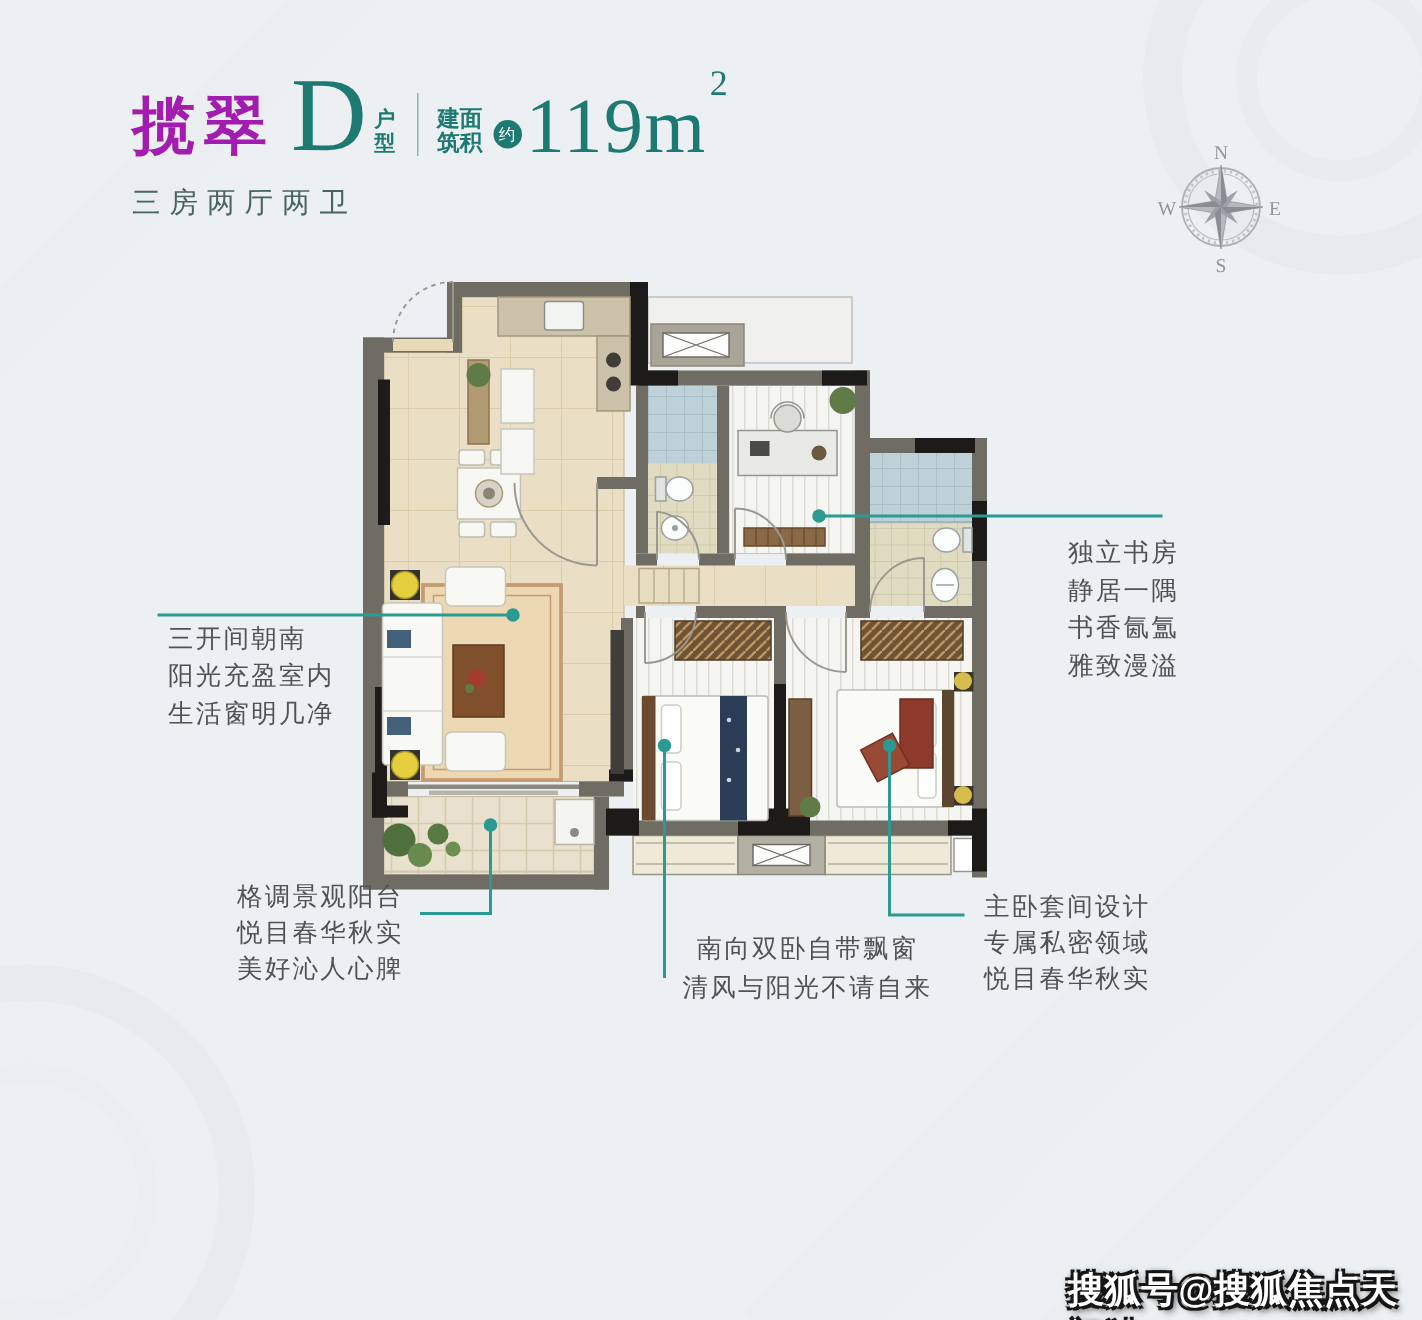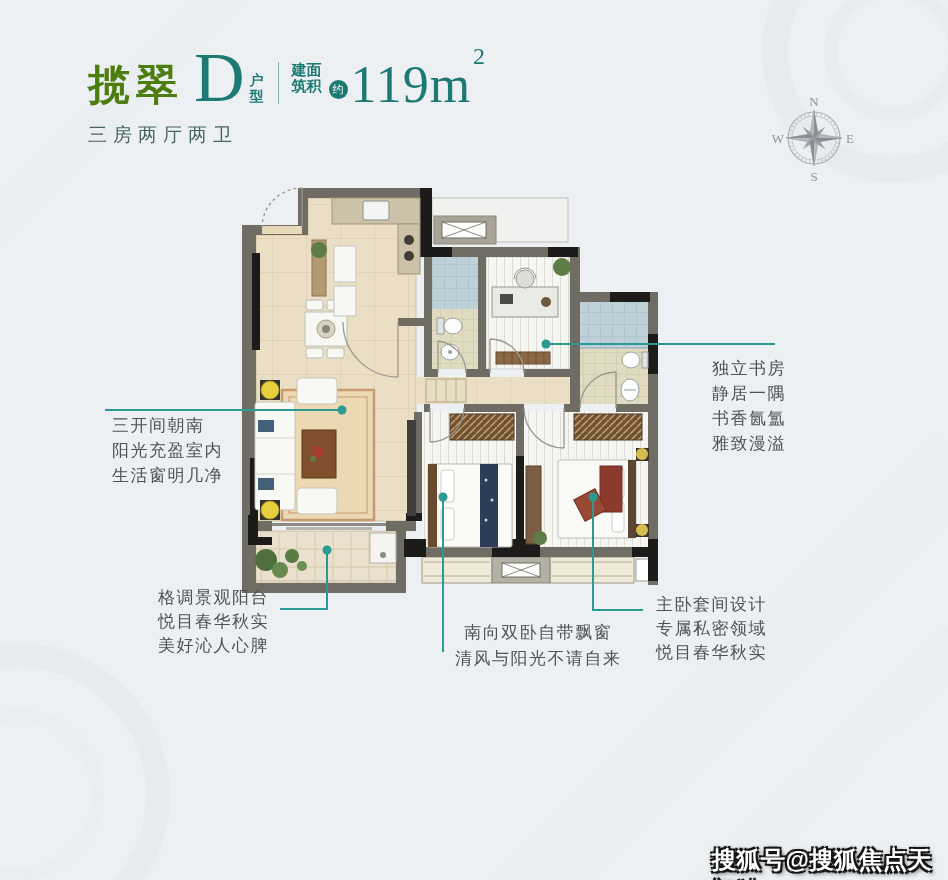--- a/index.html
+++ b/index.html
@@ -2,27 +2,27 @@
 <html><head>
 <meta charset="utf-8">
 <style>
   html,body{margin:0;padding:0;}
   .page{position:relative;width:948px;height:880px;background:#edf0f2;overflow:hidden;
         font-family:"Liberation Serif","DejaVu Serif",serif;}
   svg.layer{position:absolute;left:0;top:0;}
   
   .hdr{position:absolute;left:88px;top:50px;z-index:5;}
   .hdr-row{display:flex;align-items:flex-end;}
-  .proj{font-size:42px;font-weight:700;color:#4d7c0f;letter-spacing:6px;line-height:1.0;}
+  .proj{font-size:42px;font-weight:700;color:#a21caf;letter-spacing:6px;line-height:1.0;}
   .unit-letter{font-size:70px;line-height:0.80;color:#1c7a72;margin-left:10px;}
   .unit-label{display:flex;flex-direction:column;font-size:14px;color:#1c7a72;
               line-height:16px;margin-left:5px;margin-bottom:1px;font-weight:700;}
   .hdr-divider{width:1px;height:42px;background:#8fb0ab;margin:0 13px 2px 14px;}
   .area-label{display:flex;flex-direction:column;font-size:15px;font-weight:700;
-              color:#1c7a72;line-height:16px;margin-bottom:12px;}
+              color:#1c7a72;line-height:16px;margin-bottom:2px;}
   .approx-badge{width:19px;height:19px;border-radius:50%;background:#1c7a72;color:#fff;
               font-size:11px;display:flex;align-items:center;justify-content:center;
               margin:0 3px 7px 7px;flex:0 0 auto;}
   .area-value{font-size:52px;color:#1c7a72;line-height:0.78;letter-spacing:1px;}
   .area-value sup{font-size:24px;position:relative;top:-20px;left:2px;}
   .subtitle{margin-top:16px;font-size:19px;letter-spacing:6px;color:#47665f;}
   
   .ann{position:absolute;color:#515254;font-size:17px;letter-spacing:1.5px;
        line-height:25px;z-index:5;white-space:nowrap;}
   #ann-living{left:112px;top:413px;}

